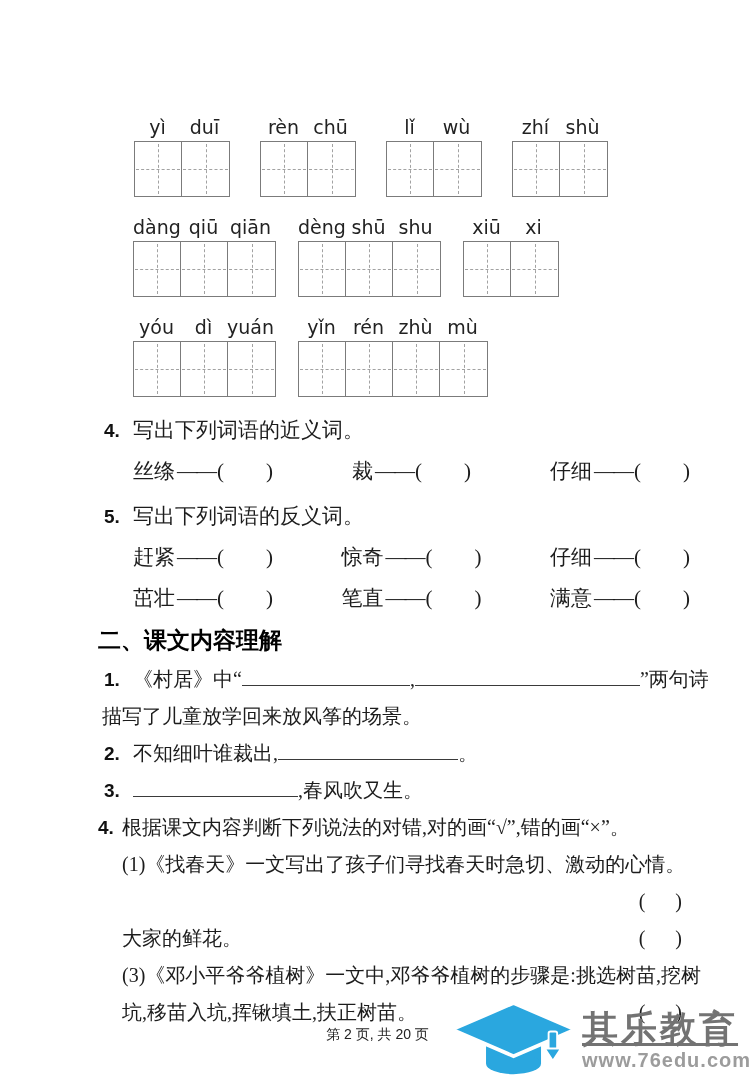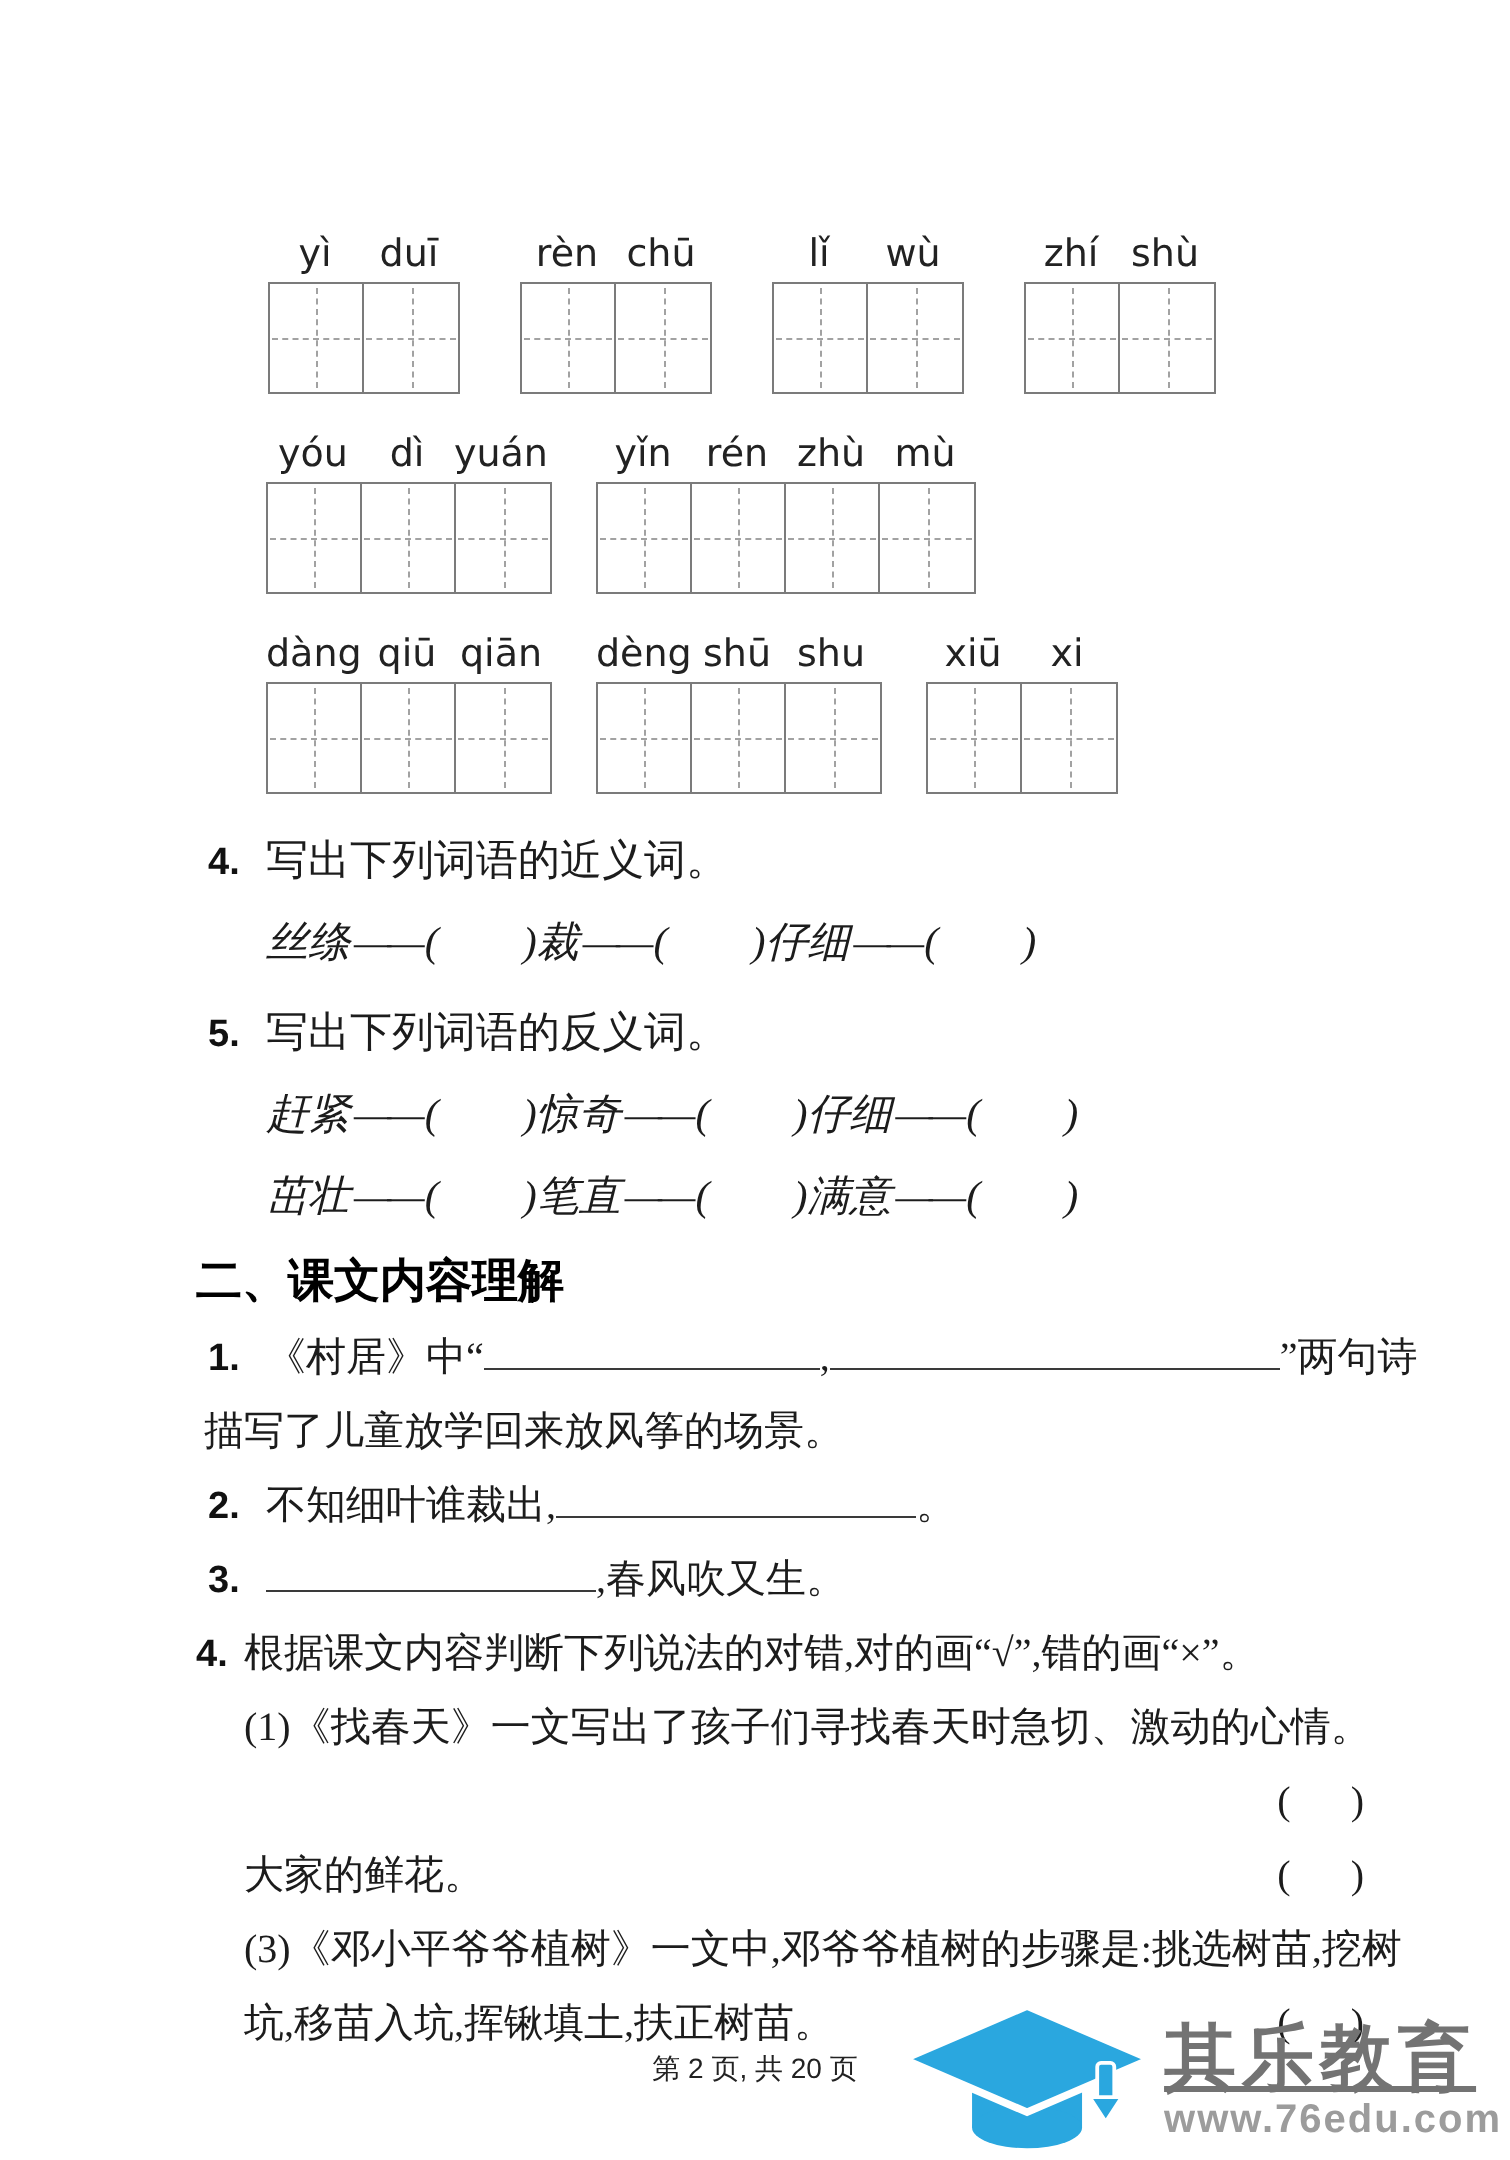--- a/index.html
+++ b/index.html
@@ -21,22 +21,22 @@
   .tzg-cell:last-child { border-right:0; }
   .tzg-cell::before { content:""; position:absolute; top:2px; bottom:2px; left:50%;
         border-left:1px dashed #a2a2a2; }
   .tzg-cell::after { content:""; position:absolute; left:1px; right:1px; top:50%;
         border-top:1px dashed #a2a2a2; }
   
   .q-head { display:flex; align-items:baseline; margin:6px 0 0 104px; }
   .q-num { font-family:"Liberation Sans","DejaVu Sans",sans-serif; font-weight:bold;
         font-size:19px; width:29px; flex:none; color:#111; }
   .q-prompt { font-size:21px; }
-  .word-line { display:flex; width:557px;
-        margin:13px 0 0 133px; font-size:21px;font-style:italic; }
+  .word-line { display:flex; justify-content:space-between; width:557px;
+        margin:13px 0 0 133px; font-size:21px; }
   .q5-gap { margin-top:17px; }
   .unit { white-space:nowrap; }
   .dash { letter-spacing:-2px; margin:0 2px; }
   .pre { white-space:pre; }
   
   .s2-head { margin:13px 0 5px 98px; font-family:"Liberation Sans","DejaVu Sans",sans-serif;
         font-weight:bold; font-size:23px; color:#000; }
   .s2-line { display:flex; margin-left:104px; line-height:37px; font-size:20px; white-space:nowrap; }
   .s2-line .q-num { line-height:37px; }
   .s2-line.cont { margin-left:102px;align-items:flex-end; }
@@ -102,20 +102,57 @@
           <span class="py">zhí</span>
           <span class="py">shù</span>
         </div>
         <div class="tzg-box">
           <div class="tzg-cell"></div>
           <div class="tzg-cell"></div>
         </div>
       </div>
     </div>
 
+    <div class="grid-row r2">
+      <div>
+        <div class="pylabels">
+          <span class="py">dàng</span>
+          <span class="py">qiū</span>
+          <span class="py">qiān</span>
+        </div>
+        <div class="tzg-box">
+          <div class="tzg-cell"></div>
+          <div class="tzg-cell"></div>
+          <div class="tzg-cell"></div>
+        </div>
+      </div>
+      <div>
+        <div class="pylabels">
+          <span class="py">dèng</span>
+          <span class="py">shū</span>
+          <span class="py">shu</span>
+        </div>
+        <div class="tzg-box">
+          <div class="tzg-cell"></div>
+          <div class="tzg-cell"></div>
+          <div class="tzg-cell"></div>
+        </div>
+      </div>
+      <div>
+        <div class="pylabels">
+          <span class="py">xiū</span>
+          <span class="py">xi</span>
+        </div>
+        <div class="tzg-box">
+          <div class="tzg-cell"></div>
+          <div class="tzg-cell"></div>
+        </div>
+      </div>
+    </div>
+
     <div class="grid-row r3">
       <div>
         <div class="pylabels">
           <span class="py">yóu</span>
           <span class="py">dì</span>
           <span class="py">yuán</span>
         </div>
         <div class="tzg-box">
           <div class="tzg-cell"></div>
           <div class="tzg-cell"></div>
@@ -125,57 +162,20 @@
       <div>
         <div class="pylabels">
           <span class="py">yǐn</span>
           <span class="py">rén</span>
           <span class="py">zhù</span>
           <span class="py">mù</span>
         </div>
         <div class="tzg-box">
           <div class="tzg-cell"></div>
           <div class="tzg-cell"></div>
-          <div class="tzg-cell"></div>
-          <div class="tzg-cell"></div>
-        </div>
-      </div>
-    </div>
-
-    <div class="grid-row r2">
-      <div>
-        <div class="pylabels">
-          <span class="py">dàng</span>
-          <span class="py">qiū</span>
-          <span class="py">qiān</span>
-        </div>
-        <div class="tzg-box">
-          <div class="tzg-cell"></div>
-          <div class="tzg-cell"></div>
-          <div class="tzg-cell"></div>
-        </div>
-      </div>
-      <div>
-        <div class="pylabels">
-          <span class="py">dèng</span>
-          <span class="py">shū</span>
-          <span class="py">shu</span>
-        </div>
-        <div class="tzg-box">
-          <div class="tzg-cell"></div>
-          <div class="tzg-cell"></div>
-          <div class="tzg-cell"></div>
-        </div>
-      </div>
-      <div>
-        <div class="pylabels">
-          <span class="py">xiū</span>
-          <span class="py">xi</span>
-        </div>
-        <div class="tzg-box">
           <div class="tzg-cell"></div>
           <div class="tzg-cell"></div>
         </div>
       </div>
     </div>
   </section>
 
   <section>
     <div class="q-head">
       <span class="q-num">4.</span>

